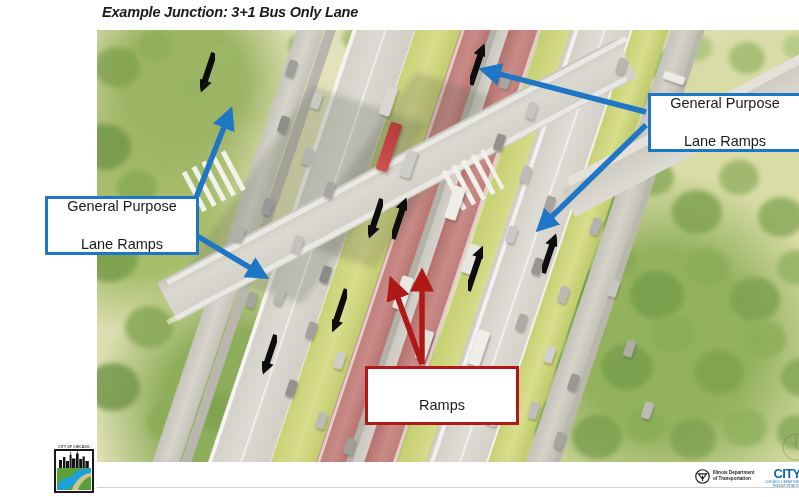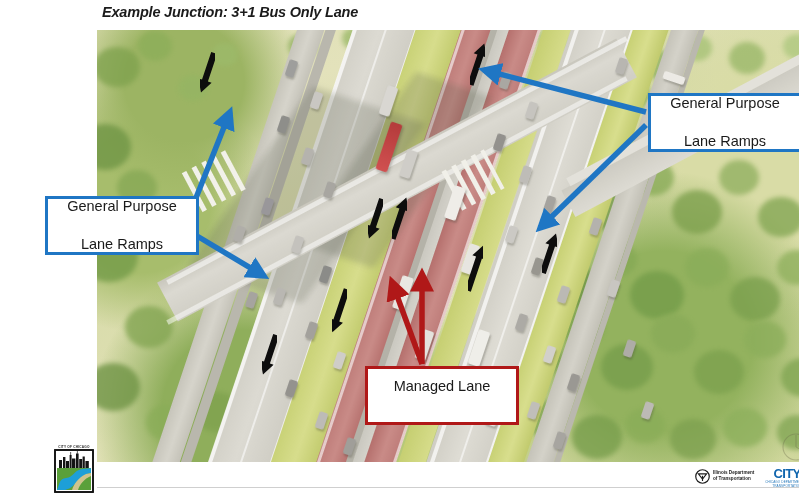--- a/index.html
+++ b/index.html
@@ -323,21 +323,22 @@
 
   <div class="callout blue" id="co1" style="left: 5px; top: 196px; width: 148px; height: 53px;">
     <span>
       <span>General Purpose</span><br>
       <span>Lane Ramps</span>
     </span>
   </div>
 
   <div class="callout red" id="co2" style="left: 325px; top: 366px; width: 148px; height: 53px;">
     <span>
-      <span>Managed Lane</span><br>
+      <br>
+      <span>Ramps</span>
     </span>
   </div>
 
   <div id="footer"></div>
   <div id="footline"></div>
 
   <div id="cityLogo">
     <div class="logo-cap">CITY OF CHICAGO</div>
     <svg viewBox="0 0 40 44" style="width:40px;height:44px;display:block">
       <rect x="1" y="1" width="38" height="42" fill="#ffffff" stroke="#111" stroke-width="1.6"></rect>

